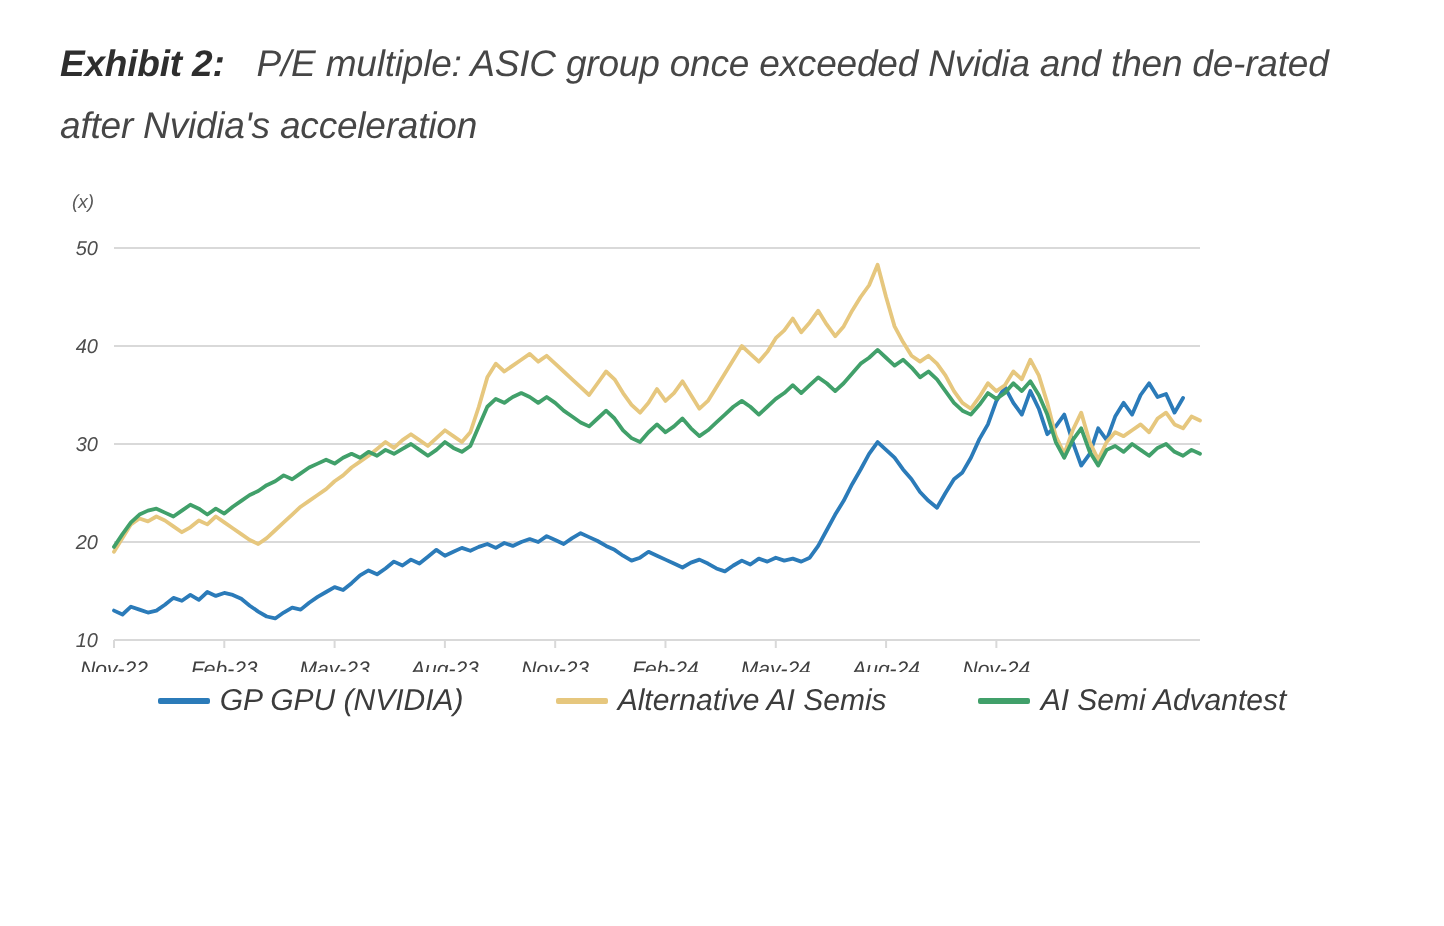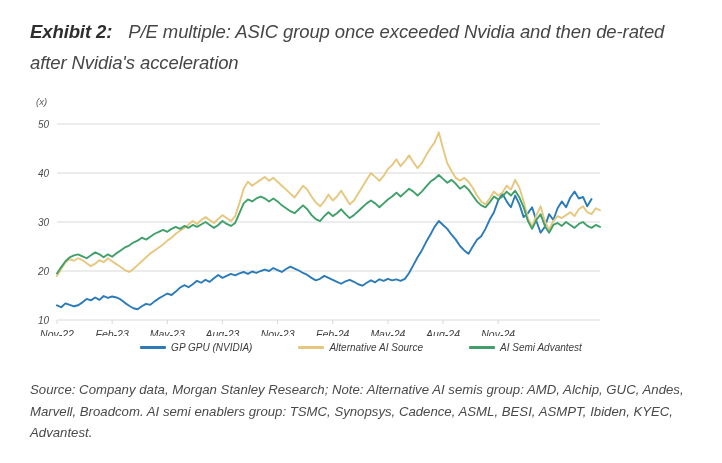--- a/index.html
+++ b/index.html
@@ -83,21 +83,21 @@
     align-items: center;
     gap: 5px;
   }
   .legend-swatch {
     display: inline-block;
     width: 26px;
     height: 2.6px;
     border-radius: 1px;
   }
   .legend-label {
-    font-size: 10px;
+    font-size: 15px;
     color: #3c3c3c;
     white-space: nowrap;
   }
   .footnote {
     position: absolute;
     left: 30px;
     top: 379px;
     width: 668px;
     font-size: 13.2px;
     line-height: 21.5px;
@@ -148,24 +148,23 @@
         <polyline points="57.00,179.90 61.24,173.04 65.48,166.18 69.73,163.24 73.97,164.71 78.21,162.26 82.45,164.22 86.70,167.16 90.94,170.10 95.18,167.65 99.42,164.22 103.66,166.18 107.91,162.26 112.15,165.20 116.39,168.14 120.63,171.08 124.88,174.02 129.12,175.98 133.36,173.04 137.60,169.12 141.84,165.20 146.09,161.28 150.33,157.36 154.57,154.42 158.81,151.48 163.05,148.54 167.30,144.62 171.54,141.68 175.78,137.76 180.02,134.82 184.27,131.88 188.51,128.45 192.75,125.02 196.99,127.96 201.23,124.04 205.48,121.10 209.72,124.04 213.96,126.98 218.20,123.06 222.45,119.14 226.69,122.08 230.93,125.02 235.17,120.12 239.41,107.38 243.66,92.68 247.90,85.82 252.14,89.74 256.38,86.80 260.63,83.86 264.87,80.92 269.11,84.84 273.35,81.90 277.59,85.82 281.84,89.74 286.08,93.66 290.32,97.58 294.56,101.50 298.80,95.62 303.05,89.74 307.29,93.66 311.53,100.52 315.77,106.40 320.02,110.32 324.26,105.42 328.50,98.56 332.74,104.44 336.98,100.52 341.23,94.64 345.47,101.50 349.71,108.36 353.95,104.44 358.20,97.58 362.44,90.72 366.68,83.86 370.92,77.00 375.16,80.92 379.41,84.84 383.65,79.94 387.89,73.08 392.13,69.16 396.38,63.28 400.62,70.14 404.86,65.24 409.10,59.36 413.34,66.22 417.59,72.10 421.83,67.20 426.07,59.36 430.31,52.50 434.55,46.62 438.80,36.33 443.04,52.50 447.28,67.20 451.52,75.04 455.77,81.90 460.01,84.84 464.25,81.90 468.49,85.82 472.73,91.70 476.98,99.54 481.22,105.42 485.46,108.36 489.70,102.48 493.95,95.62 498.19,99.54 502.43,96.60 506.67,89.74 510.91,93.66 515.16,83.86 519.40,91.70 523.64,105.42 527.88,122.08 532.13,130.90 536.37,119.14 540.61,110.32 544.85,125.02 549.09,133.84 553.34,125.02 557.58,120.12 561.82,122.08 566.06,119.14 570.30,116.20 574.55,120.12 578.79,113.26 583.03,110.32 587.27,116.20 591.52,118.16 595.76,112.28 600.00,114.24" fill="none" stroke="#e6c77e" stroke-width="1.9" stroke-linejoin="round" stroke-linecap="round"></polyline>
         <polyline points="57.00,177.45 61.24,171.08 65.48,165.20 69.73,161.28 73.97,159.32 78.21,158.34 82.45,160.30 86.70,162.26 90.94,159.32 95.18,156.38 99.42,158.34 103.66,161.28 107.91,158.34 112.15,160.79 116.39,157.36 120.63,154.42 124.88,151.48 129.12,149.52 133.36,146.58 137.60,144.62 141.84,141.68 146.09,143.64 150.33,140.70 154.57,137.76 158.81,135.80 163.05,133.84 167.30,135.80 171.54,132.86 175.78,130.90 180.02,132.86 184.27,129.92 188.51,131.88 192.75,128.94 196.99,130.90 201.23,128.45 205.48,126.00 209.72,128.94 213.96,131.88 218.20,128.94 222.45,125.02 226.69,127.96 230.93,129.92 235.17,126.98 239.41,117.18 243.66,107.38 247.90,103.46 252.14,105.42 256.38,102.48 260.63,100.52 264.87,102.48 269.11,105.42 273.35,102.48 277.59,105.42 281.84,109.34 286.08,112.28 290.32,115.22 294.56,117.18 298.80,113.26 303.05,109.34 307.29,113.26 311.53,119.14 315.77,123.06 320.02,125.02 324.26,120.12 328.50,116.20 332.74,120.12 336.98,117.18 341.23,113.26 345.47,118.16 349.71,122.08 353.95,119.14 358.20,115.22 362.44,111.30 366.68,107.38 370.92,104.44 375.16,107.38 379.41,111.30 383.65,107.38 387.89,103.46 392.13,100.52 396.38,96.60 400.62,100.52 404.86,96.60 409.10,92.68 413.34,95.62 417.59,99.54 421.83,95.62 426.07,90.72 430.31,85.82 434.55,82.88 438.80,78.96 443.04,82.88 447.28,86.80 451.52,83.86 455.77,87.78 460.01,92.68 464.25,89.74 468.49,93.66 472.73,99.54 476.98,105.42 481.22,109.34 485.46,111.30 489.70,106.40 493.95,100.52 498.19,103.46 502.43,100.52 506.67,95.62 510.91,99.54 515.16,94.64 519.40,101.50 523.64,111.30 527.88,125.02 532.13,132.86 536.37,124.04 540.61,118.16 544.85,129.92 549.09,136.78 553.34,128.94 557.58,126.98 561.82,129.92 566.06,126.00 570.30,128.94 574.55,131.88 578.79,127.96 583.03,126.00 587.27,129.92 591.52,131.88 595.76,128.94 600.00,130.90" fill="none" stroke="#41a06a" stroke-width="1.9" stroke-linejoin="round" stroke-linecap="round"></polyline>
       </svg>
     <div class="legend" id="legend-root">
         <div class="legend-item">
           <span class="legend-swatch" style="background: rgb(43, 123, 185);"></span>
           <span class="legend-label">GP GPU (NVIDIA)</span>
         </div>
         <div class="legend-item">
           <span class="legend-swatch" style="background: rgb(230, 199, 126);"></span>
-          <span class="legend-label">Alternative AI Source</span>
+          <span class="legend-label">Alternative AI Semis</span>
         </div>
         <div class="legend-item">
           <span class="legend-swatch" style="background: rgb(65, 160, 106);"></span>
           <span class="legend-label">AI Semi Advantest</span>
         </div>
       </div>
   </div>
 
-  <div class="footnote">Source: Company data, Morgan Stanley Research; Note: Alternative AI semis group: AMD, Alchip, GUC, Andes, Marvell, Broadcom. AI semi enablers group: TSMC, Synopsys, Cadence, ASML, BESI, ASMPT, Ibiden, KYEC, Advantest.</div>
 
 </div>
 
 </body></html>

